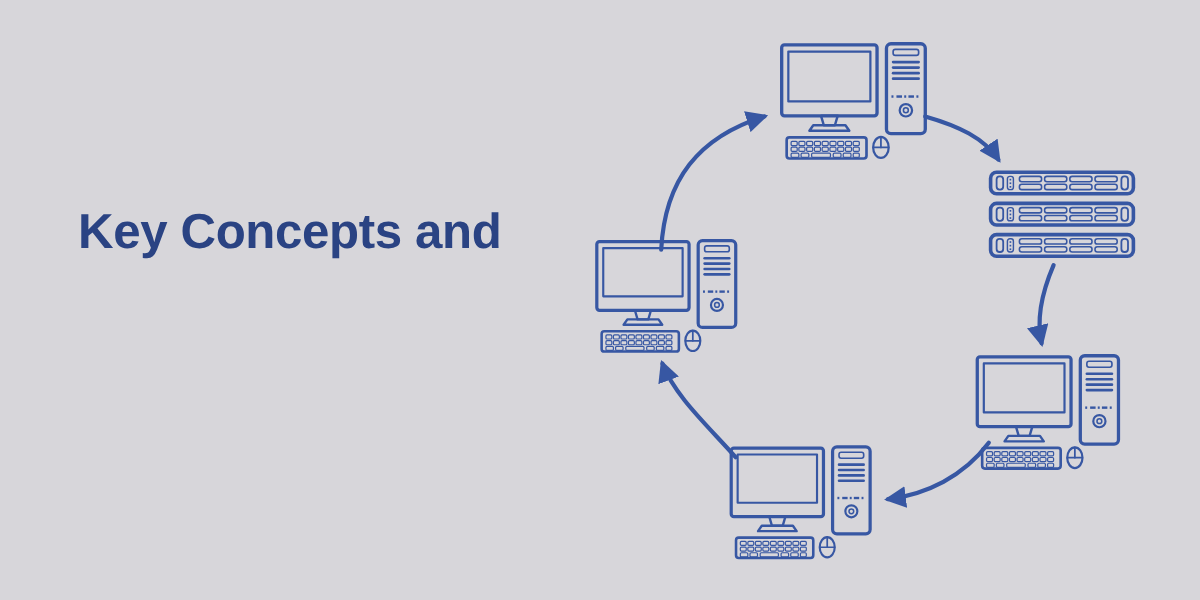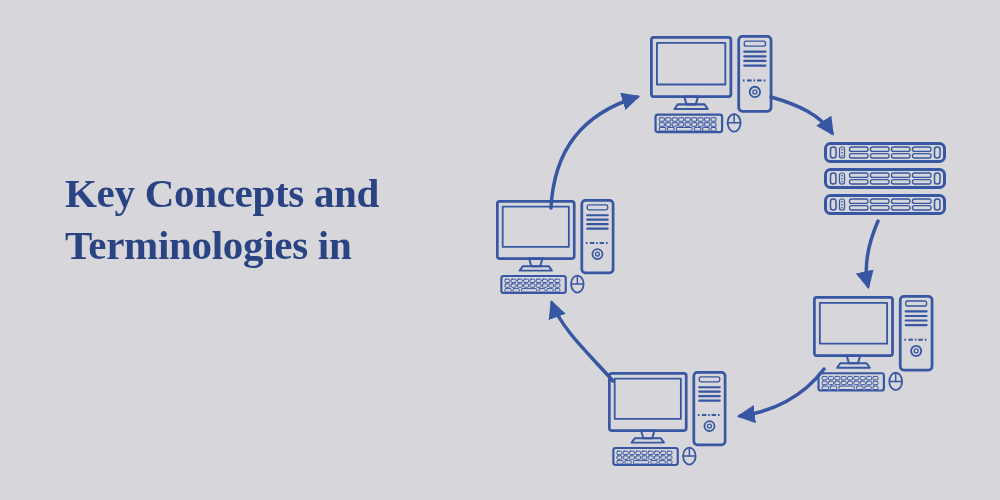--- a/index.html
+++ b/index.html
@@ -6,21 +6,21 @@
     --background:#d7d6da;
     --title-color:#2a4383;
     --line-color:#3757a3;
   }
   html,body{margin:0;padding:0;}
   .canvas{
     position:relative;
     width:1000px;height:500px;
     background:var(--background);
     overflow:hidden;
-    font-family:Liberation Serif, serif;
+    font-family:Liberation Sans, sans-serif;
   }
   .hero-title{
     position:absolute;
     left:65px;top:167px;
     font-size:41px;
     line-height:52px;
     font-weight:bold;
     letter-spacing:-0.3px;
     color:var(--title-color);
     white-space:nowrap;
@@ -42,21 +42,20 @@
     fill:none;
   }
 </style>
 </head>
 <body>
 
 <div class="canvas">
 
   <div class="hero-title">
     <div>Key Concepts and</div>
-    <div>Terminologies in</div>
   </div>
 
   <svg class="diagram-svg" width="1000" height="500" viewBox="0 0 1000 500">
     <defs>
       <marker id="arrow" viewBox="0 0 10 10" refX="8.2" refY="5" markerWidth="5.2" markerHeight="5.2" orient="auto-start-reverse">
         <path d="M0,0 L10,5 L0,10 z" class="fill"></path>
       </marker>
 
       <symbol id="computer" viewBox="0 0 132 104" overflow="visible">
 

